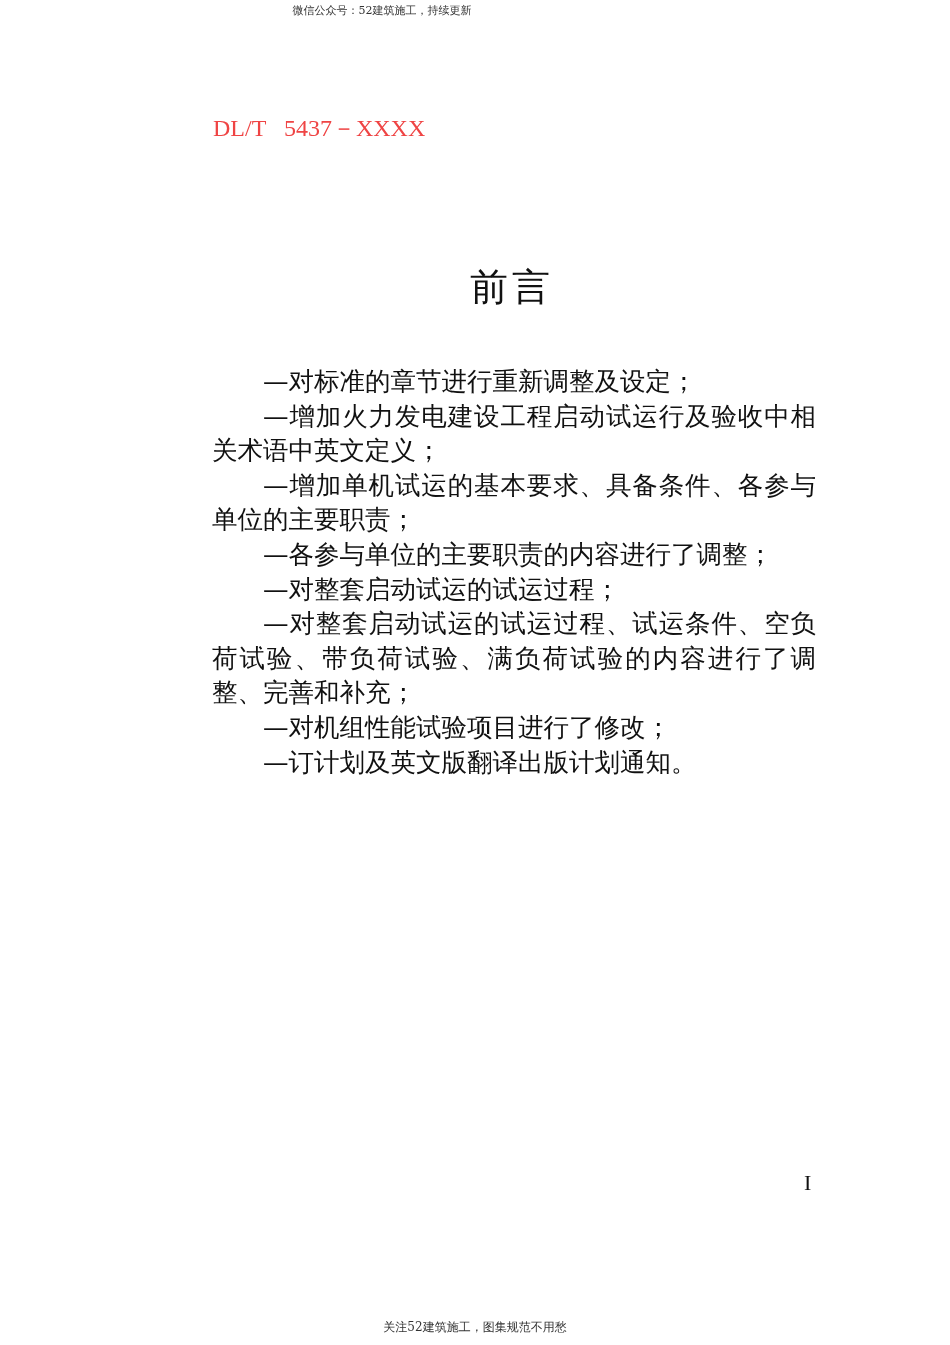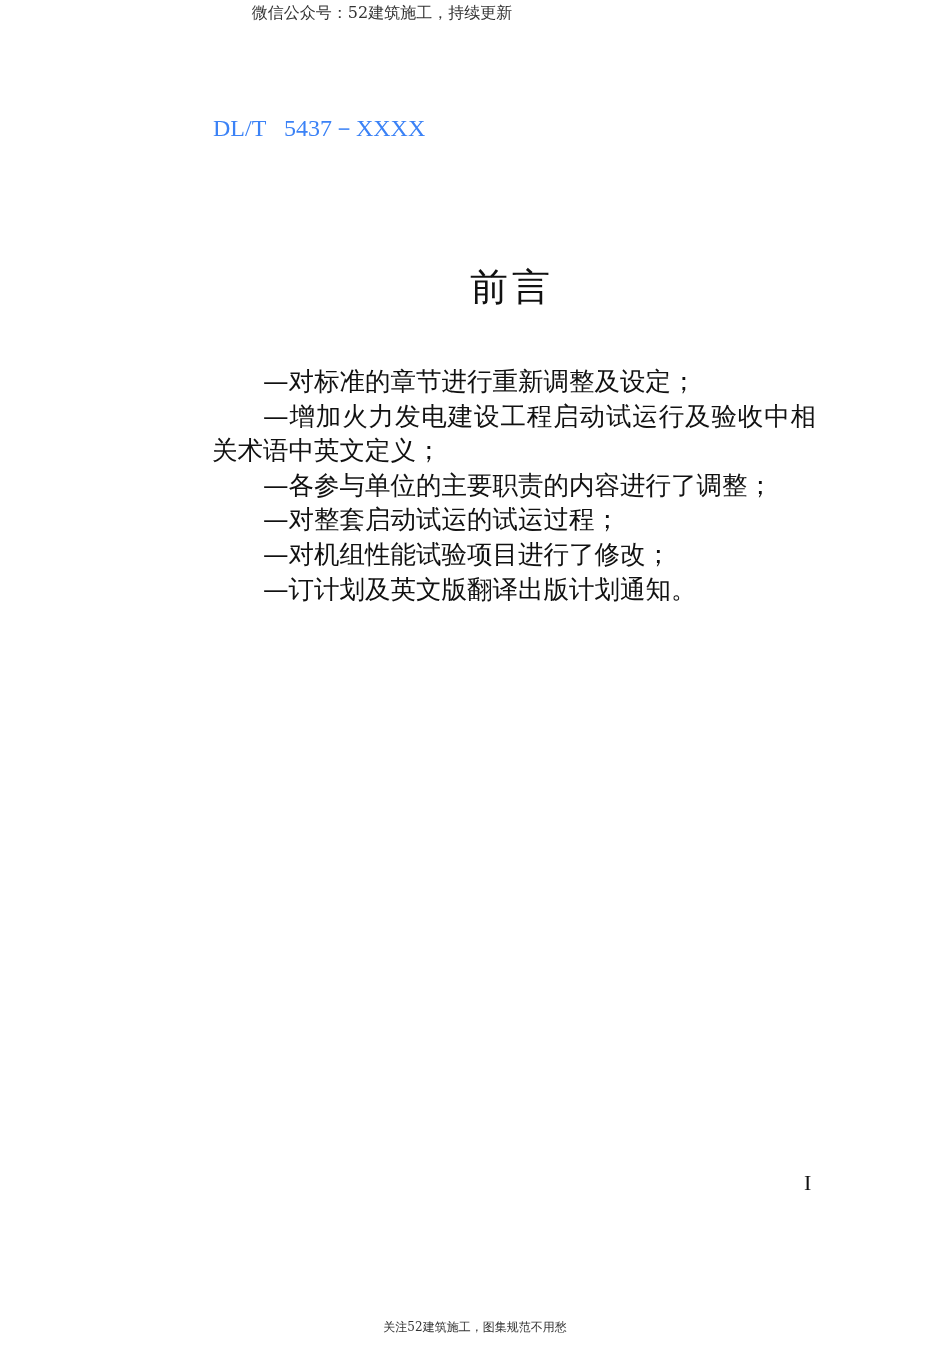--- a/index.html
+++ b/index.html
@@ -14,41 +14,41 @@
       overflow: hidden;
       color: #111111;
       font-family: "DejaVu Serif", "Liberation Serif", serif;
     }
     .watermark-top {
       position: absolute;
       top: 3px;
       left: 0;
       width: 764px;
       text-align: center;
-      font-size: 16px;
+      font-size: 11px;
       color: #333333;
       font-family: "DejaVu Serif", serif;
     }
     .watermark-bottom {
       position: absolute;
       top: 1319px;
       left: 0;
       width: 950px;
       text-align: center;
       font-size: 12px;
       color: #333333;
       font-family: "DejaVu Serif", serif;
     }
     .std-code {
       position: absolute;
       top: 112px;
       left: 213px;
       font-family: "Liberation Serif", serif;
       font-size: 24px;
-      color: #3b82f6;
+      color: #ef4444;
       white-space: pre;
     }
     .title {
       position: absolute;
       top: 262px;
       left: 0;
       width: 1024px;
       text-align: center;
       font-size: 38px;
       letter-spacing: 4px;
@@ -84,21 +84,23 @@
 
 <div class="watermark-top">微信公众号：52建筑施工，持续更新</div>
 
 <div class="std-code">DL/T   5437－XXXX</div>
 
 <h1 class="title">前言</h1>
 
 <div class="body-text">
   <p>—对标准的章节进行重新调整及设定；</p>
   <p>—增加火力发电建设工程启动试运行及验收中相关术语中英文定义；</p>
+  <p>—增加单机试运的基本要求、具备条件、各参与单位的主要职责；</p>
   <p>—各参与单位的主要职责的内容进行了调整；</p>
   <p>—对整套启动试运的试运过程；</p>
+  <p>—对整套启动试运的试运过程、试运条件、空负荷试验、带负荷试验、满负荷试验的内容进行了调整、完善和补充；</p>
   <p>—对机组性能试验项目进行了修改；</p>
   <p>—订计划及英文版翻译出版计划通知。</p>
 </div>
 
 <div class="page-number">I</div>
 
 <div class="watermark-bottom">关注52建筑施工，图集规范不用愁</div>
 
 </body></html>

